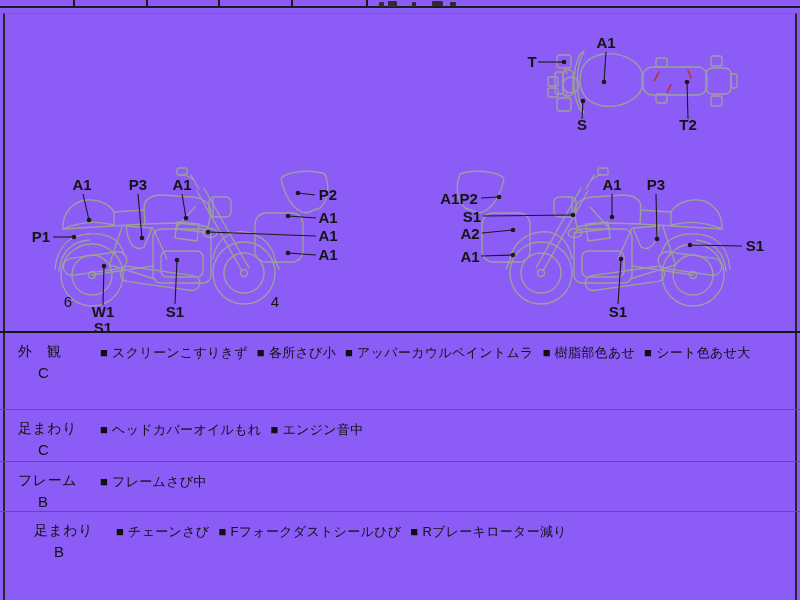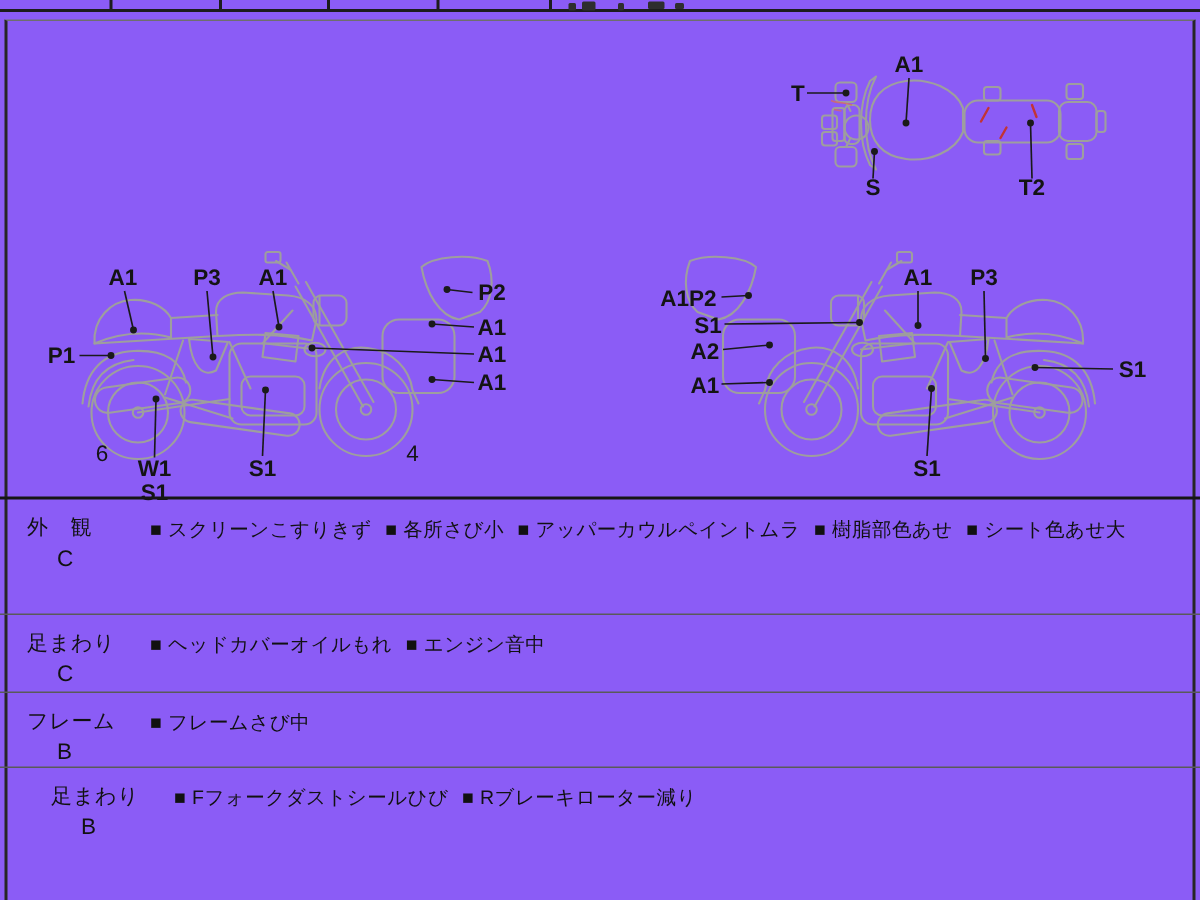--- a/index.html
+++ b/index.html
@@ -243,20 +243,21 @@
       </div>
     </div>
 
     <div class="cond-row">
       <div class="cond-label">
         <div class="cond-name">足まわり</div>
         <div class="cond-grade">B</div>
       </div>
       <div class="cond-items">
         <div class="cond-line">
+          <span class="cond-item">■ チェーンさび</span>
           <span class="cond-item">■ Fフォークダストシールひび</span>
           <span class="cond-item">■ Rブレーキローター減り</span>
         </div>
       </div>
     </div>
 
   </div>
 </div>
 
 </body></html>

